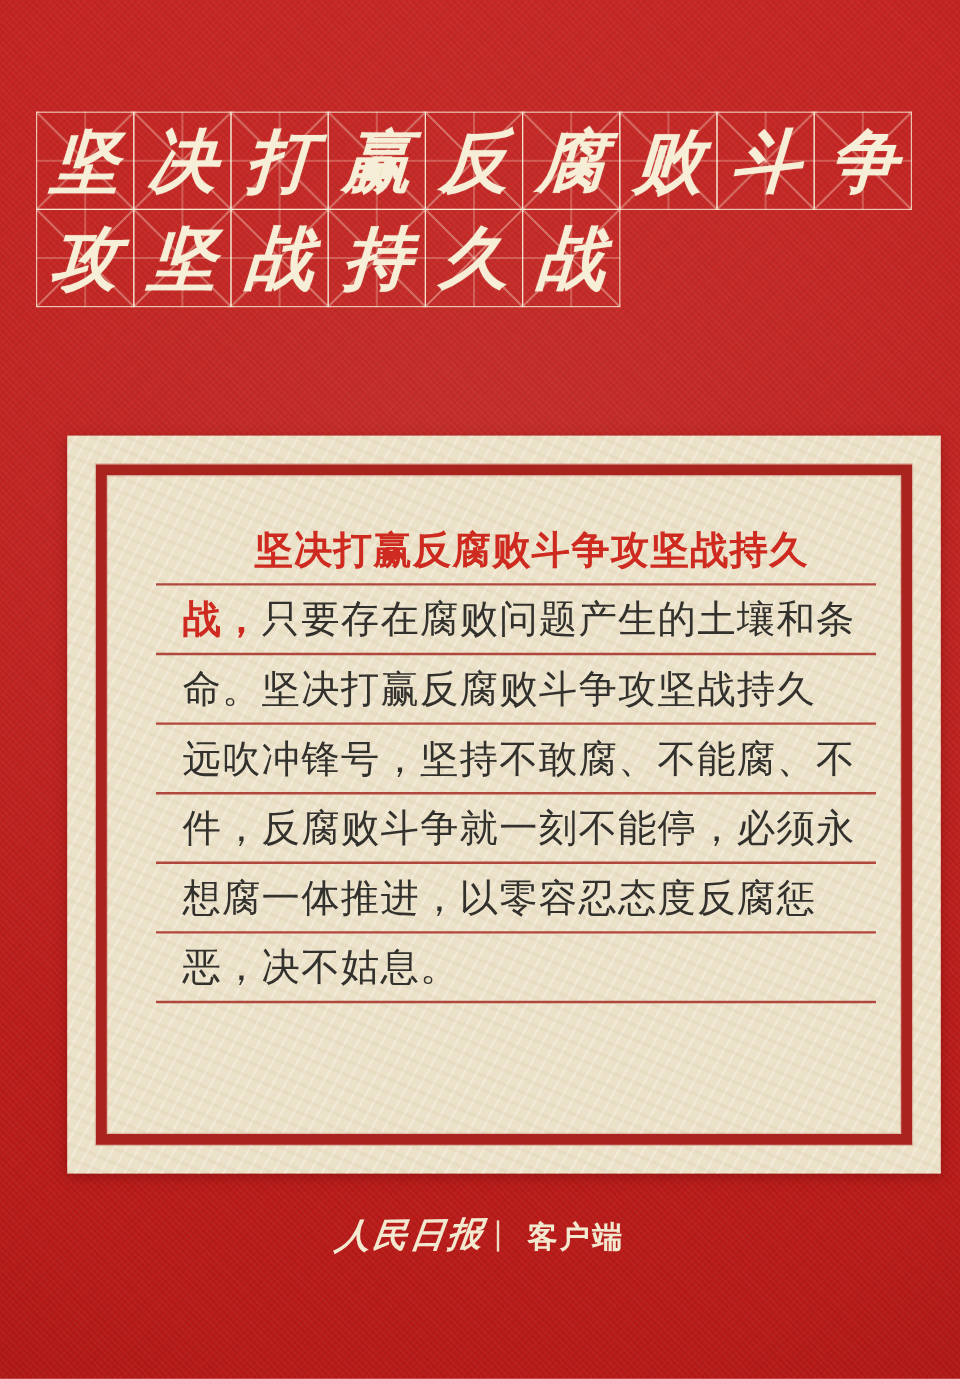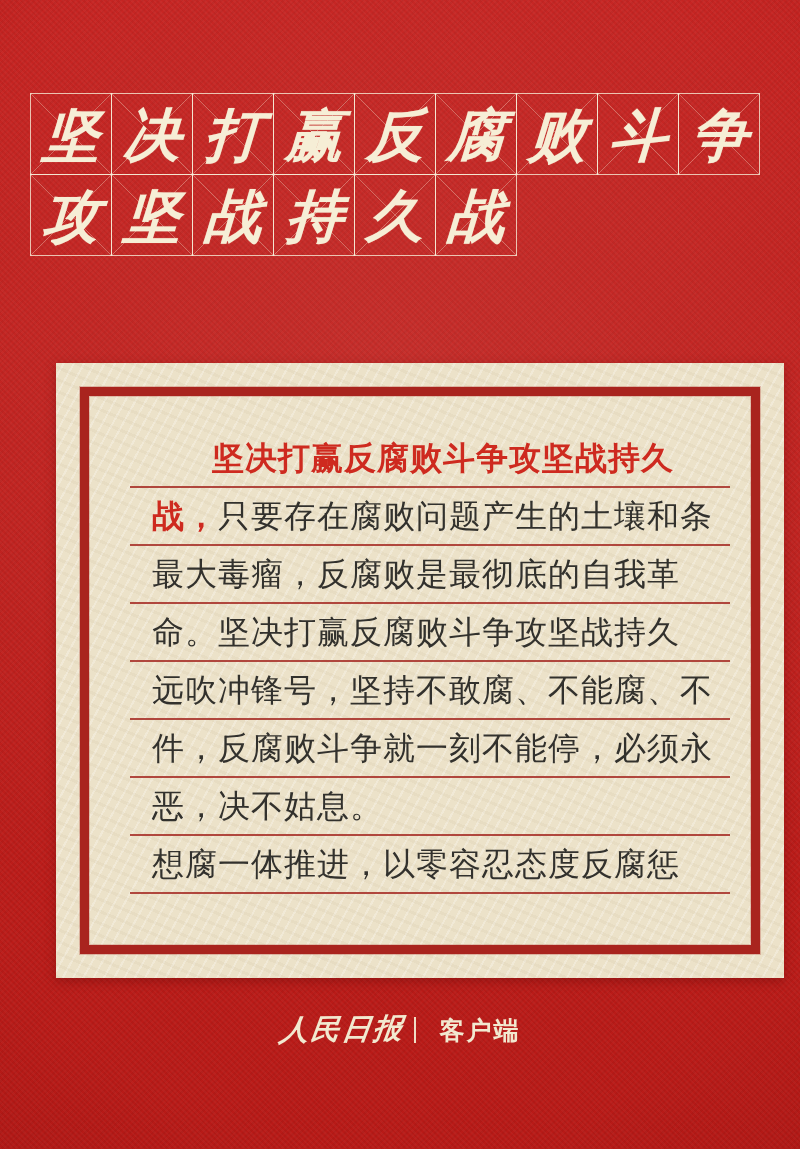--- a/index.html
+++ b/index.html
@@ -154,36 +154,33 @@
   <div class="frame">
     <div class="content">
       <div class="tline first">
           <span class="em">坚决打赢反腐败斗争攻坚战持久</span>
         </div>
       <div class="tline">
           <span class="em">战，</span>
           <span>只要存在腐败问题产生的土壤和条</span>
         </div>
       <div class="tline">
-          <span>最大毒瘤，反腐败是最彻底的自我革</span>
-        </div>
-      <div class="tline">
           <span>命。坚决打赢反腐败斗争攻坚战持久</span>
         </div>
       <div class="tline">
           <span>远吹冲锋号，坚持不敢腐、不能腐、不</span>
         </div>
       <div class="tline">
           <span>件，反腐败斗争就一刻不能停，必须永</span>
         </div>
       <div class="tline">
-          <span>恶，决不姑息。</span>
+          <span>想腐一体推进，以零容忍态度反腐惩</span>
         </div>
       <div class="tline">
-          <span>想腐一体推进，以零容忍态度反腐惩</span>
+          <span>恶，决不姑息。</span>
         </div>
     </div>
   </div>
 </div>
 
 <div class="logo">
   <span class="logo-script">人民日报</span>
   <span class="logo-divider"></span>
   <span class="logo-app">客户端</span>
 </div>

